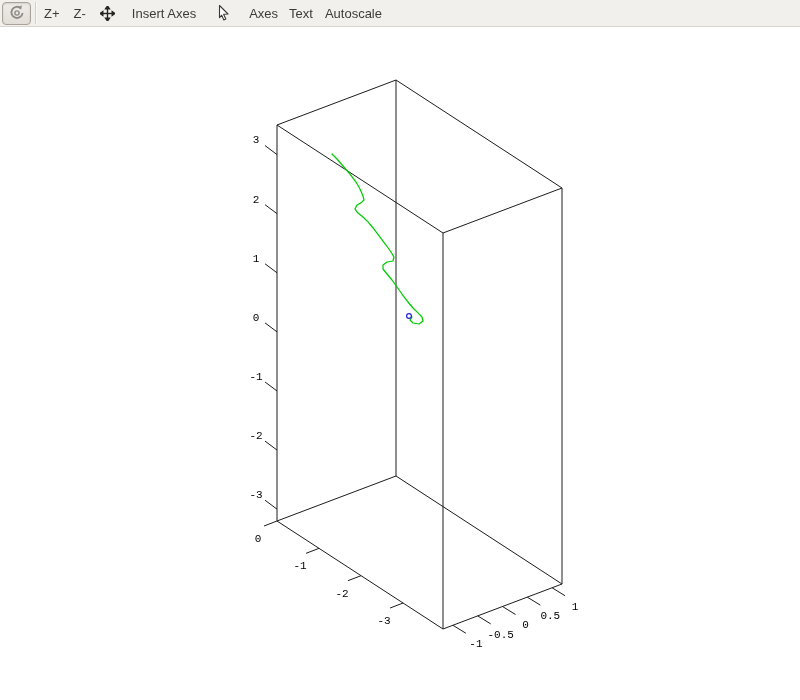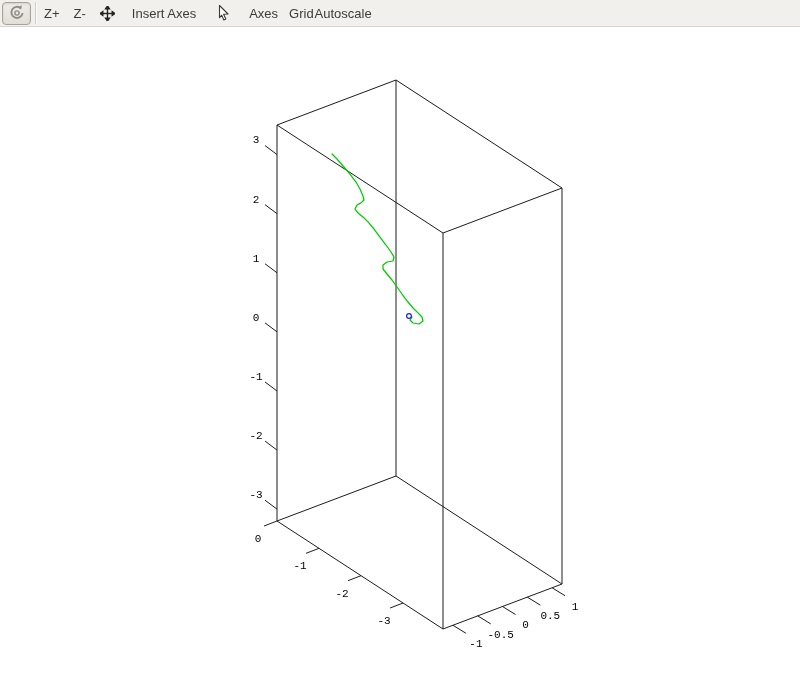--- a/index.html
+++ b/index.html
@@ -28,21 +28,21 @@
   }
   .tb-item{
     margin-left:14px;white-space:nowrap;cursor:default;
     display:flex;align-items:center;
   }
   .tb-item.first{margin-left:7px;}
   .tb-item.it{margin-left:17px;}
   .tb-item.ptr{margin-left:21px;}
   .tb-item.axes{margin-left:19px;}
   .tb-item.grid{margin-left:11px;}
-  .tb-item.asc{margin-left:1px;}
+  .tb-item.asc{margin-left:12px;}
   
   .plot-area{position:absolute;left:0;top:0;width:800px;height:700px;z-index:1;background:#ffffff;}
   svg text.ticklbl{
     font-family:"Liberation Mono", monospace;
     font-size:11px;fill:#000000;
   }
 </style>
 </head>
 <body>
 
@@ -69,21 +69,21 @@
       </g>
     </svg>
   </div>
   <div class="tb-item it">Insert Axes</div>
   <div class="tb-item ptr">
     <svg width="13" height="16" viewBox="0 0 13 16">
       <path d="M2.5 0.5 L11 9 L6.6 9.3 L8.8 14 L6.8 14.9 L4.7 10.2 L2.5 12.6 Z" fill="#ffffff" stroke="#3a3833" stroke-width="1.1" stroke-linejoin="round"></path>
     </svg>
   </div>
   <div class="tb-item axes">Axes</div>
-  <div class="tb-item grid">Grid</div>
+  <div class="tb-item grid">Text</div>
   <div class="tb-item asc">Autoscale</div>
 </div>
 
 <div class="plot-area">
   <svg id="plot" width="800" height="700" viewBox="0 0 800 700">
       <line x1="277" y1="521" x2="443" y2="629" stroke="#1c1c1c" stroke-width="1"></line>
       <line x1="443" y1="629" x2="562" y2="584" stroke="#1c1c1c" stroke-width="1"></line>
       <line x1="562" y1="584" x2="396" y2="476" stroke="#1c1c1c" stroke-width="1"></line>
       <line x1="396" y1="476" x2="277" y2="521" stroke="#1c1c1c" stroke-width="1"></line>
       <line x1="277" y1="125" x2="443" y2="233" stroke="#1c1c1c" stroke-width="1"></line>

